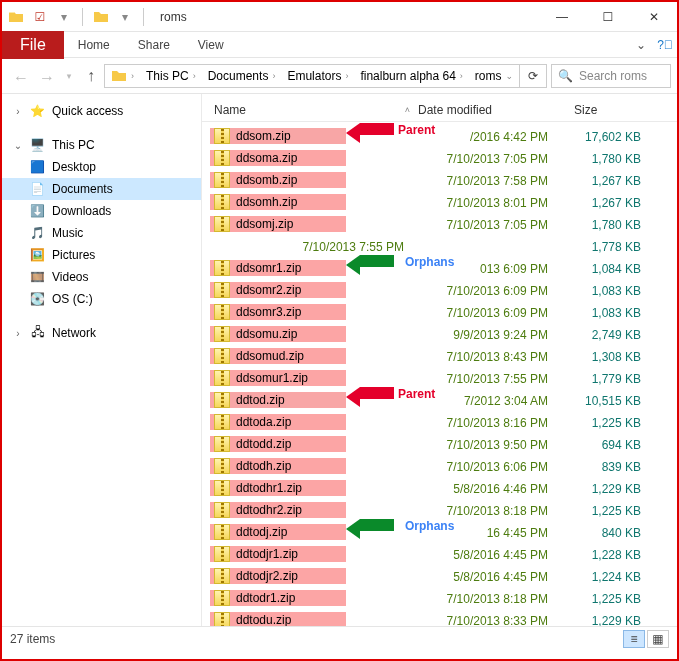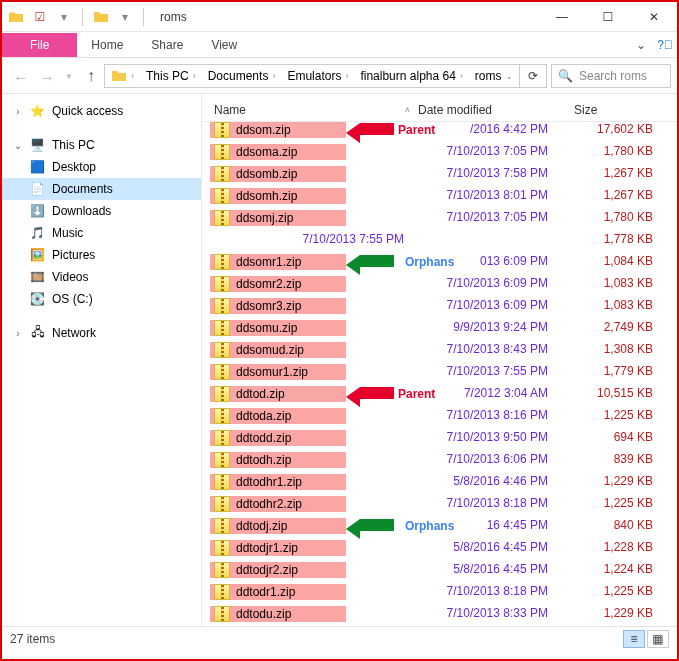--- a/index.html
+++ b/index.html
@@ -10,21 +10,21 @@
 .qat { display: flex; align-items: center; gap: 8px; padding: 0 6px; }
 .qat-icon { width: 16px; height: 16px; display: inline-flex; align-items: center; justify-content: center; }
 .qat .d { color: #888; }
 .qat .sep { width: 1px; height: 18px; background: #ccc; margin: 0 2px; }
 .title-text { padding-left: 8px; color: #333; }
 .win-controls { margin-left: auto; display: flex; }
 .win-btn { width: 46px; height: 30px; display: inline-flex; align-items: center; justify-content: center; color: #333; }
 
 
 .ribbon { height: 26px; display: flex; align-items: center; border-bottom: 1px solid #e5e5e5; }
-.ribbon .file-tab { background: #ec4899; color: #fff; padding: 5px 28px; font-size: 12px; }
+.ribbon .file-tab { background: #b91c1c; color: #fff; padding: 5px 18px; font-size: 16px; }
 .ribbon .tab { padding: 5px 14px; color: #444; }
 .ribbon .spacer { flex: 1; }
 .ribbon .collapse, .ribbon .help { width: 24px; text-align: center; color: #555; }
 .ribbon .help { color: #1979ca; }
 
 
 .addr-row { height: 36px; display: flex; align-items: center; padding: 4px 6px; border-bottom: 1px solid #e5e5e5; }
 .nav-btn { width: 26px; height: 26px; display: inline-flex; align-items: center; justify-content: center; color: #bbb; font-size: 16px; }
 .nav-btn.small { width: 18px; color: #bbb; font-size: 9px; }
 .nav-btn.up { color: #555; }
@@ -47,29 +47,29 @@
 .nav-sep { height: 12px; }
 
 .content { flex: 1; position: relative; display: flex; flex-direction: column; }
 .cols { height: 28px; border-bottom: 1px solid #eaeaea; display: flex; align-items: center; color: #333; padding-top: 4px; }
 .col-name { width: 216px; padding-left: 12px; display: flex; align-items: center; gap: 0; justify-content: center; }
 .col-name .sort { color: #888; font-size: 9px; margin-left: auto; padding-right: 8px; }
 .col-date { width: 148px; }
 .col-size { flex: 1; padding-left: 8px; }
 
 .filelist { overflow: hidden; flex: 1; }
-.row { height: 22px; display: flex; align-items: flex-start; }
+.row { height: 22px; display: flex; align-items: flex-end; }
 .cell-name { width: 136px; margin-left: 8px; display: flex; align-items: center; padding: 0 4px; gap: 6px; }
 .hl-green { background: #fca5a5; }
 .hl-pink { background: #f8a6a6; }
 .zip-icon { width: 16px; height: 16px; display: inline-block; background: linear-gradient(#fff3b0,#f5d75a); border: 1px solid #d4b830; position: relative; }
 .zip-icon::after { content: ""; position: absolute; left: 6px; top: 0; width: 3px; height: 100%; background: repeating-linear-gradient(#a07800 0 2px,#f5d75a 2px 4px); }
 .anno-gap { width: 72px; position: relative; }
-.cell-date { width: 148px; color: #6d28d9; text-align: right; padding-right: 18px; white-space: nowrap; overflow: hidden; }
-.cell-size { flex: 1; color: #b91c1c; text-align: right; padding-right: 24px; white-space: nowrap; }
+.cell-date { width: 148px; color: #4d7c0f; text-align: right; padding-right: 18px; white-space: nowrap; overflow: hidden; }
+.cell-size { flex: 1; color: #0f766e; text-align: right; padding-right: 36px; white-space: nowrap; }
 
 
 .arrow { position: absolute; display: flex; font-weight: bold; font-size: 13px; pointer-events: none; }
 .arrow .shaft { height: 12px; width: 34px; }
 .arrow .head { width: 0; height: 0; border-top: 10px solid transparent; border-bottom: 10px solid transparent; }
 .arrow.red .shaft { background: #e4002b; }
 .arrow.red .head { border-right: 14px solid #e4002b; }
 .arrow.red .lbl { color: #e4002b; padding-left: 4px; }
 .arrow.green .shaft { background: #0a8a2a; }
 .arrow.green .head { border-right: 14px solid #0a8a2a; }

